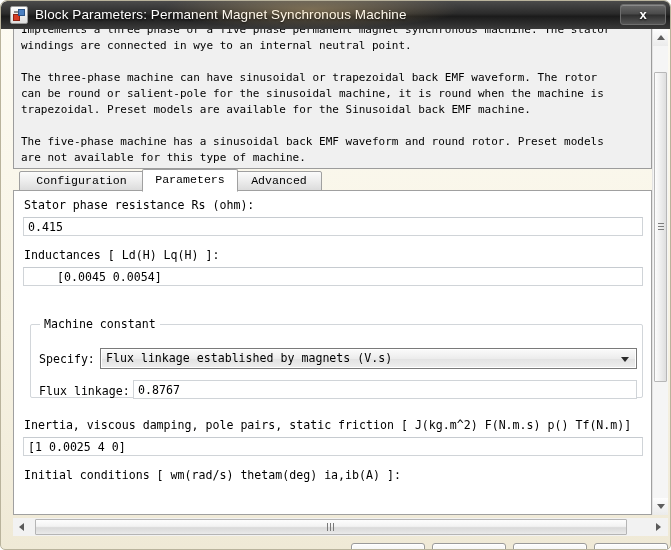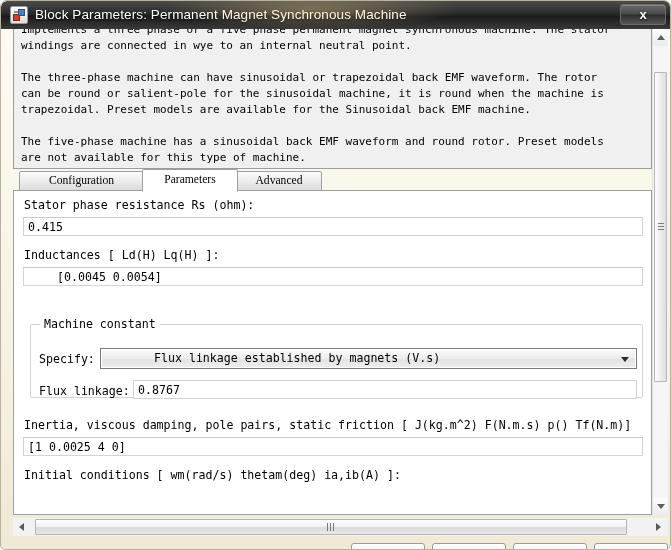--- a/index.html
+++ b/index.html
@@ -146,21 +146,21 @@
   .tab {
     position: absolute;
     top: 2px;
     height: 20px;
     box-sizing: border-box;
     background: linear-gradient(180deg,#fbfbfb 0%, #ebebeb 55%, #dcdcdc 100%);
     border: 1px solid #a0a0a0;
     border-bottom: 1px solid #a0a0a0;
     border-radius: 2px 2px 0 0;
     color: #000;
-    font-family: Liberation Serif, serif;
+    font-family: Liberation Mono, monospace;
     font-size: 11.6px;
     line-height: 18px;
     text-align: center;
     cursor: pointer;
   }
   .tab.selected {
     top: 0;
     height: 23px;
     line-height: 20px;
     background: #ffffff;
@@ -247,21 +247,20 @@
     cursor: pointer;
   }
   .combo-text {
     position: absolute;
     left: 5px; top: 0;
     line-height: 19px;
     color: #000;
     font-family: "DejaVu Sans Mono", monospace;
     font-size: 11.6px;
     white-space: nowrap;
-    margin-left: 48px;
   }
   .combo-arrow {
     position: absolute;
     right: 7px; top: 8px;
     width: 0; height: 0;
     border-left: 4px solid transparent;
     border-right: 4px solid transparent;
     border-top: 5px solid #2b2b2b;
   }
   .flux-label {

